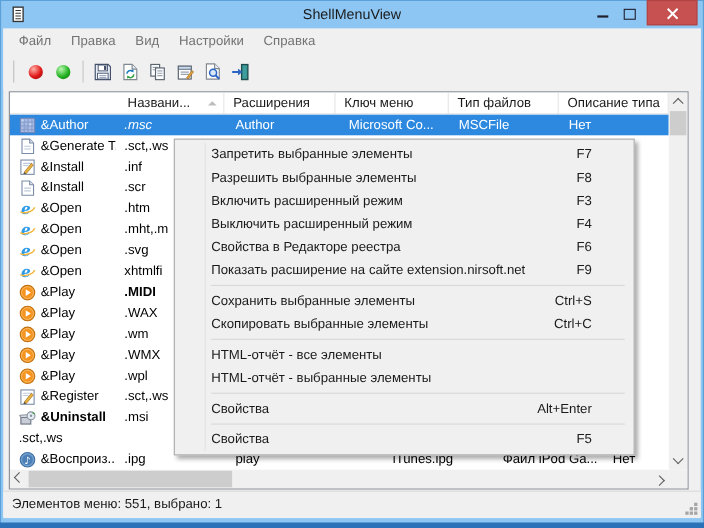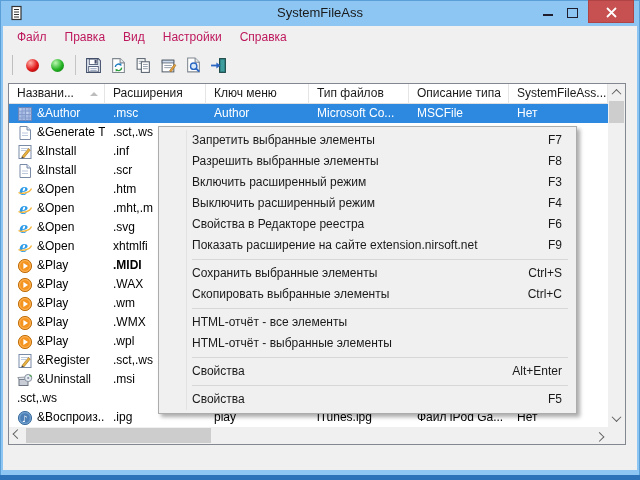--- a/index.html
+++ b/index.html
@@ -16,21 +16,21 @@
   .btn-min{left:537px;}
   .btn-max{left:561px;}
   .btn-min::after{content:"";position:absolute;left:6px;top:12px;width:10px;height:2px;background:#1e1e2e;}
   .btn-max::after{content:"";position:absolute;left:6px;top:6px;width:9px;height:8px;border:1.5px solid #1e1e2e;}
   .btn-close{position:absolute;left:588px;top:0;width:46px;height:23px;background:#C75050;border:1px solid #B04343;box-sizing:border-box;}
   .btn-close svg{position:absolute;left:17px;top:6px;}
 
   
   .content-bg{position:absolute;left:3px;right:3px;top:26px;height:444px;background:#F0F0F0;}
   .menubar{position:absolute;left:3px;top:26px;right:3px;height:22px;background:#F0F0F0;white-space:nowrap;padding-left:5px;box-sizing:border-box;}
-  .mb-item{display:inline-block;height:22px;line-height:22px;padding:0 9px;color:#be185d;}
+  .mb-item{display:inline-block;height:22px;line-height:22px;padding:0 9px;color:#737373;}
   .toolbar{position:absolute;left:3px;top:48px;right:3px;height:34px;background:#F0F0F0;display:flex;align-items:center;}
   .tb-grip{width:1px;height:20px;background:#BFBFBF;margin-left:9px;margin-right:7px;}
   .tb-sep{width:1px;height:20px;background:#C6C6C6;margin:0 5px;}
   .tb-btn{width:25px;height:25px;display:inline-flex;align-items:center;justify-content:center;}
   .tb-ico{display:inline-flex;}
   .ball{width:13px;height:13px;border-radius:50%;}
   .ball.red{background:radial-gradient(circle at 35% 30%,#ffb0a8,#e01818 55%,#8d0a0a);}
   .ball.green{background:radial-gradient(circle at 35% 30%,#b9f7b0,#23b223 55%,#0c6e0c);}
 
   
@@ -61,38 +61,38 @@
   .hthumb{position:absolute;top:1px;left:17px;width:185px;height:15px;background:#CDCDCD;}
 
   
   .statusbar{position:absolute;left:3px;right:3px;top:446px;height:24px;background:#F0F0F0;border-top:1px solid #D9D9D9;}
   .status-text{position:absolute;left:8px;top:0;line-height:23px;color:#1a1a1a;}
   .grip{position:absolute;right:3px;bottom:3px;width:3px;height:3px;background:#A6A6A6;box-shadow:-4px 0 #A6A6A6,0 -4px #A6A6A6,-8px 0 #A6A6A6,-4px -4px #A6A6A6,0 -8px #A6A6A6;}
 
   
   .ctx{position:absolute;left:158px;top:126px;width:419px;background:#F0F0F0;border:1px solid #ACACAC;box-shadow:3px 3px 4px rgba(0,0,0,.33);box-sizing:border-box;padding:3px 0;z-index:10;}
   .ctx-gutter{position:absolute;left:27px;top:3px;bottom:3px;width:1px;background:#E2E2E2;}
-  .ctx-item{height:21px;line-height:21px;padding:0 14px 0 33px;display:flex;justify-content:space-between;color:#1a1a1a;position:relative;}
+  .ctx-item{height:21px;line-height:21px;padding:0 38px 0 33px;display:flex;justify-content:space-between;color:#1a1a1a;position:relative;}
   .ctx-sep{height:1px;background:#D7D7D7;margin:3px 8px 3px 33px;}
 </style>
 </head>
 <body>
 
 <div class="window">
   <div class="titlebar">
     <span class="app-icon">
       <svg width="16" height="16" viewBox="0 0 16 16">
           <rect x="3" y="1.5" width="9" height="13" fill="#fff" stroke="#333" stroke-width="1.2"></rect>
           <line x1="5" y1="4.5" x2="10" y2="4.5" stroke="#333"></line>
           <line x1="5" y1="7" x2="10" y2="7" stroke="#333"></line>
           <line x1="5" y1="9.5" x2="10" y2="9.5" stroke="#333"></line>
           <line x1="5" y1="12" x2="10" y2="12" stroke="#333"></line>
         </svg>
     </span>
-    <span class="win-title">SystemFileAss</span>
+    <span class="win-title">ShellMenuView</span>
     <span class="btn-min"></span>
     <span class="btn-max"></span>
     <span class="btn-close">
       <svg width="11" height="11" viewBox="0 0 11 11">
           <path d="M1 1 L10 10 M10 1 L1 10" stroke="#fff" stroke-width="1.8"></path>
         </svg>
     </span>
   </div>
 
   <div class="content-bg"></div>
@@ -180,37 +180,36 @@
       </span>
     </div>
 
   <div class="listview">
     <div class="lv-header" id="lv-header">
         <span class="lv-hcell" style="width: 96px;"><span>Названи...</span><span class="sort-arrow"></span></span>
         <span class="lv-hcell" style="width: 101px;"><span>Расширения</span></span>
         <span class="lv-hcell" style="width: 103px;"><span>Ключ меню</span></span>
         <span class="lv-hcell" style="width: 100px;"><span>Тип файлов</span></span>
         <span class="lv-hcell" style="width: 100px;"><span>Описание типа</span></span>
-        <span class="lv-hcell" style="width: 99px;"><span>SystemFileAss...</span></span>
       </div>
     <div class="lv-rows" id="lv-rows">
         <div class="lv-row sel">
           <span class="lv-cell" style="width: 96px;">
             <span class="row-ico">
               <svg width="16" height="16" viewBox="0 0 16 16">
                 <rect x="1.5" y="1.5" width="13" height="13" fill="#A9BCE4" stroke="#6E86B8"></rect>
                 <path d="M1.5 5 h13 M1.5 8.5 h13 M1.5 12 h13 M5 1.5 v13 M8.5 1.5 v13 M12 1.5 v13" stroke="#8299C8" stroke-width="0.9"></path>
                 <rect x="2.5" y="2.5" width="2" height="2" fill="#C3D2EE"></rect>
                 <rect x="9.5" y="6" width="2" height="2" fill="#C3D2EE"></rect>
                 <rect x="6" y="9.5" width="2" height="2" fill="#93A9D6"></rect>
               </svg>
             </span>
             <span>&amp;Author</span>
           </span>
-          <span class="lv-cell" style="width: 101px;">.msc</span>
+          <span class="lv-cell" style="width: 101px; font-style: italic;">.msc</span>
           <span class="lv-cell" style="width: 103px;">Author</span>
           <span class="lv-cell" style="width: 100px;">Microsoft Co...</span>
           <span class="lv-cell" style="width: 100px;">MSCFile</span>
           <span class="lv-cell" style="width: 99px;">Нет</span>
         </div>
         <div class="lv-row">
           <span class="lv-cell" style="width: 96px;">
             <span class="row-ico">
               <svg width="16" height="16" viewBox="0 0 16 16">
                 <path d="M3 1.5 h7 l3.5 3.5 v9.5 h-10.5 z" fill="#fff" stroke="#7A8BA8"></path>
@@ -426,21 +425,21 @@
             </span>
             <span>&amp;Register</span>
           </span>
           <span class="lv-cell" style="width: 101px;">.sct,.ws</span>
           <span class="lv-cell" style="width: 103px;"></span>
           <span class="lv-cell" style="width: 100px;"></span>
           <span class="lv-cell" style="width: 100px;"></span>
           <span class="lv-cell" style="width: 99px;"></span>
         </div>
         <div class="lv-row">
-          <span class="lv-cell" style="width: 96px;">
+          <span class="lv-cell" style="width: 96px; font-weight: bold;">
             <span class="row-ico">
               <svg width="16" height="16" viewBox="0 0 16 16">
                 <rect x="2" y="7.5" width="9" height="6" fill="#C9CED6" stroke="#6B7280"></rect>
                 <path d="M2 7.5 L0.8 5.5 L9 5 L11 7.5 z" fill="#DDE1E8" stroke="#6B7280" stroke-width="0.7"></path>
                 <circle cx="11.2" cy="6" r="3.6" fill="#E4EAF1" stroke="#8892A0"></circle>
                 <circle cx="11.2" cy="6" r="1.1" fill="#8892A0"></circle>
                 <path d="M12.6 3.2 l2 1.2" stroke="#3FA03F" stroke-width="1.2"></path>
               </svg>
             </span>
             <span>&amp;Uninstall</span>
@@ -464,21 +463,21 @@
               <svg width="16" height="16" viewBox="0 0 16 16">
                 <circle cx="8" cy="8" r="6.6" fill="#6FA0CF" stroke="#3F6E9E"></circle>
                 <circle cx="8" cy="8" r="4.8" fill="#4C7FB5"></circle>
                 <text x="5" y="11.5" font-family="DejaVu Sans, sans-serif" font-size="9" fill="#fff">♪</text>
               </svg>
             </span>
             <span>&amp;Воспроиз...</span>
           </span>
           <span class="lv-cell" style="width: 101px;">.ipg</span>
           <span class="lv-cell" style="width: 103px;">play</span>
-          <span class="lv-cell" style="width: 100px;">iTunes.ipg</span>
+          <span class="lv-cell" style="width: 100px; margin-left: 40px;">iTunes.ipg</span>
           <span class="lv-cell" style="width: 100px;">Файл iPod Ga...</span>
           <span class="lv-cell" style="width: 99px;">Нет</span>
         </div>
       </div>
     <div class="vscroll">
       <span class="sb-btn up">
           <span class="chev u"></span>
         </span>
       <span class="vthumb"></span>
       <span class="sb-btn down">
@@ -490,20 +489,24 @@
           <span class="chev l"></span>
         </span>
       <span class="hthumb"></span>
       <span class="sb-btn right">
           <span class="chev r"></span>
         </span>
     </div>
     <div class="sb-corner"></div>
   </div>
 
+  <div class="statusbar">
+    <span class="status-text">Элементов меню: 551, выбрано: 1</span>
+    <span class="grip"></span>
+  </div>
 
   <div class="ctx" id="ctxmenu">
     <span class="ctx-gutter"></span>
   <div class="ctx-item">
         <span class="ctx-label">Запретить выбранные элементы</span>
         <span class="ctx-short">F7</span>
       </div>
       <div class="ctx-item">
         <span class="ctx-label">Разрешить выбранные элементы</span>
         <span class="ctx-short">F8</span>

